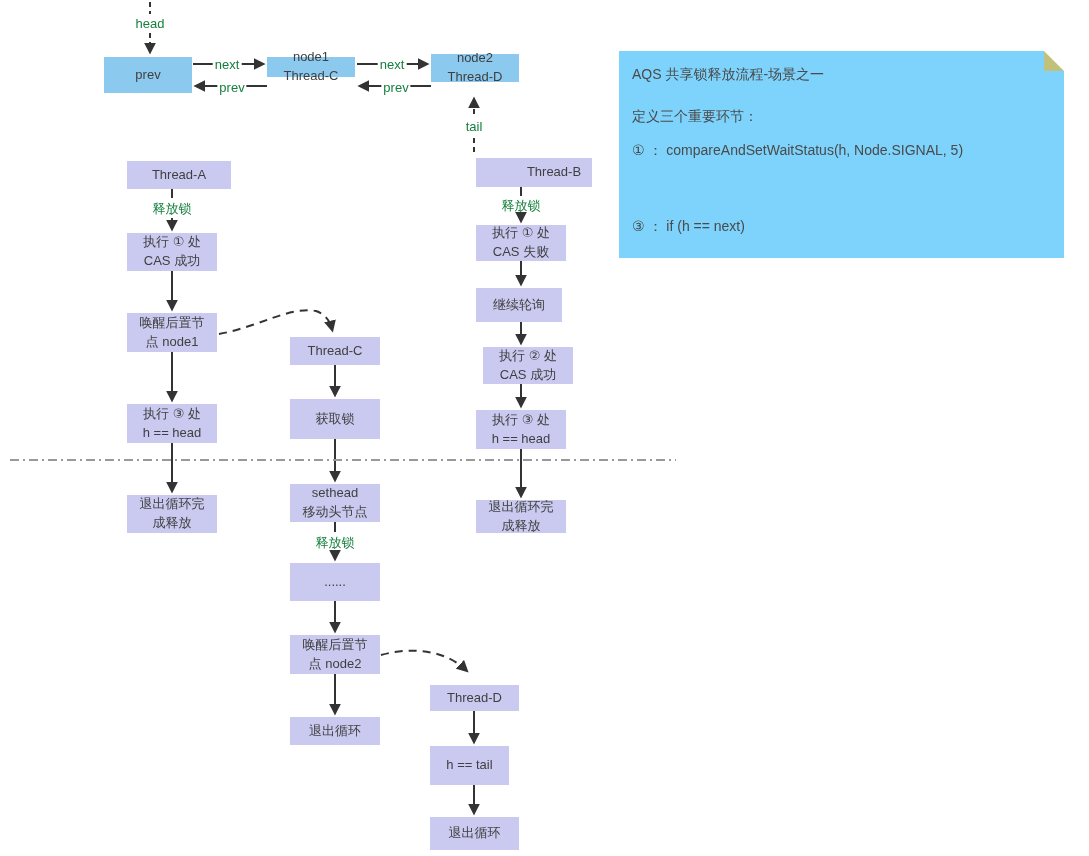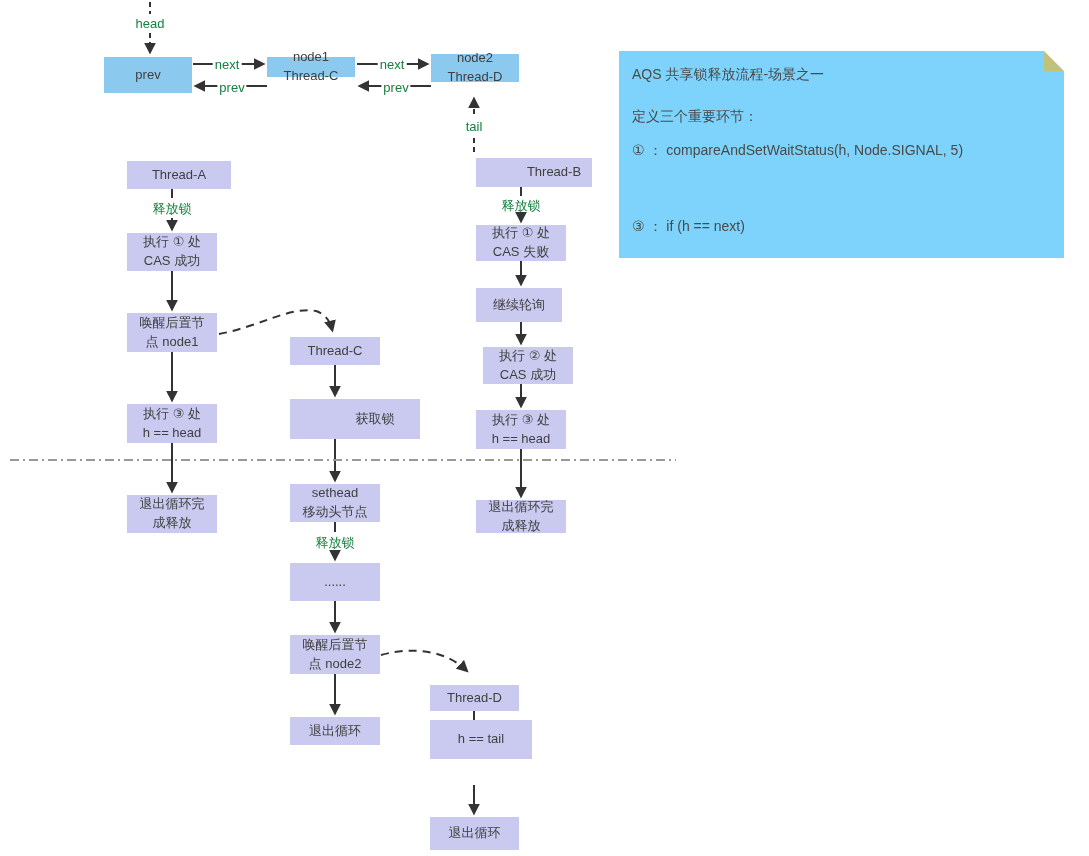--- a/index.html
+++ b/index.html
@@ -108,31 +108,31 @@
 CAS 失败</div>
   <div class="bx purple" style="left:476px;top:288px;width:86px;height:34px;">继续轮询</div>
   <div class="bx purple" style="left:476px;top:347px;width:90px;height:37px;margin-left:7px;">执行 ② 处
 CAS 成功</div>
   <div class="bx purple" style="left:476px;top:410px;width:90px;height:39px;">执行 ③ 处
 h == head</div>
   <div class="bx purple" style="left:476px;top:500px;width:90px;height:33px;">退出循环完
 成释放</div>
 
   <div class="bx purple" style="left:290px;top:337px;width:90px;height:28px;">Thread-C</div>
-  <div class="bx purple" style="left:290px;top:399px;width:90px;height:40px;padding-left:40px;">获取锁</div>
+  <div class="bx purple" style="left:290px;top:399px;width:90px;height:40px;">获取锁</div>
   <div class="bx purple" style="left:290px;top:484px;width:90px;height:38px;">sethead
 移动头节点</div>
   <div class="lbl" style="left:335px;top:542px;">释放锁</div>
   <div class="bx purple" style="left:290px;top:563px;width:90px;height:38px;">......</div>
   <div class="bx purple" style="left:290px;top:635px;width:90px;height:39px;">唤醒后置节
 点 node2</div>
   <div class="bx purple" style="left:290px;top:717px;width:90px;height:28px;">退出循环</div>
 
   <div class="bx purple" style="left:430px;top:685px;width:89px;height:26px;">Thread-D</div>
-  <div class="bx purple" style="left:430px;top:720px;width:102px;height:39px;">h == tail</div>
+  <div class="bx purple" style="left:430px;top:746px;width:79px;height:39px;">h == tail</div>
   <div class="bx purple" style="left:430px;top:817px;width:89px;height:33px;">退出循环</div>
 
   <div class="note">
     <div class="fold"></div>
     <div class="note-line" style="top:14px;">AQS 共享锁释放流程-场景之一</div>
     <div class="note-line" style="top:56px;">定义三个重要环节：</div>
     <div class="note-line" style="top:90px;">① ： compareAndSetWaitStatus(h, Node.SIGNAL, 5)</div>
     <div class="note-line" style="top:166px;">③ ： if (h == next)</div>
   </div>
 

